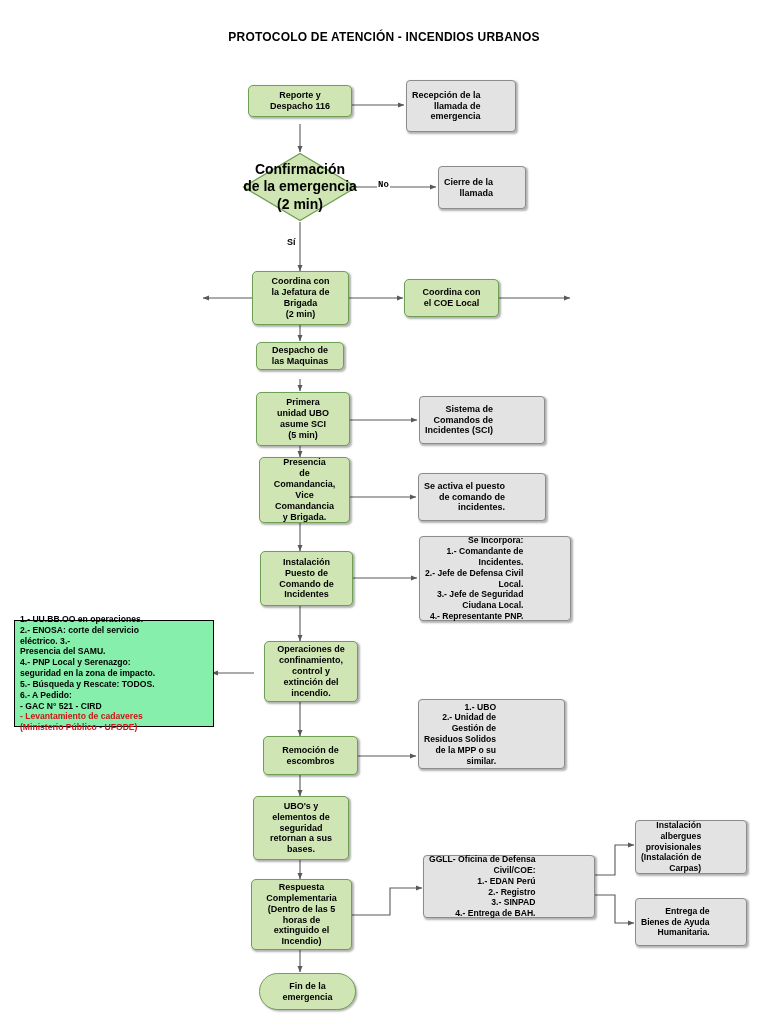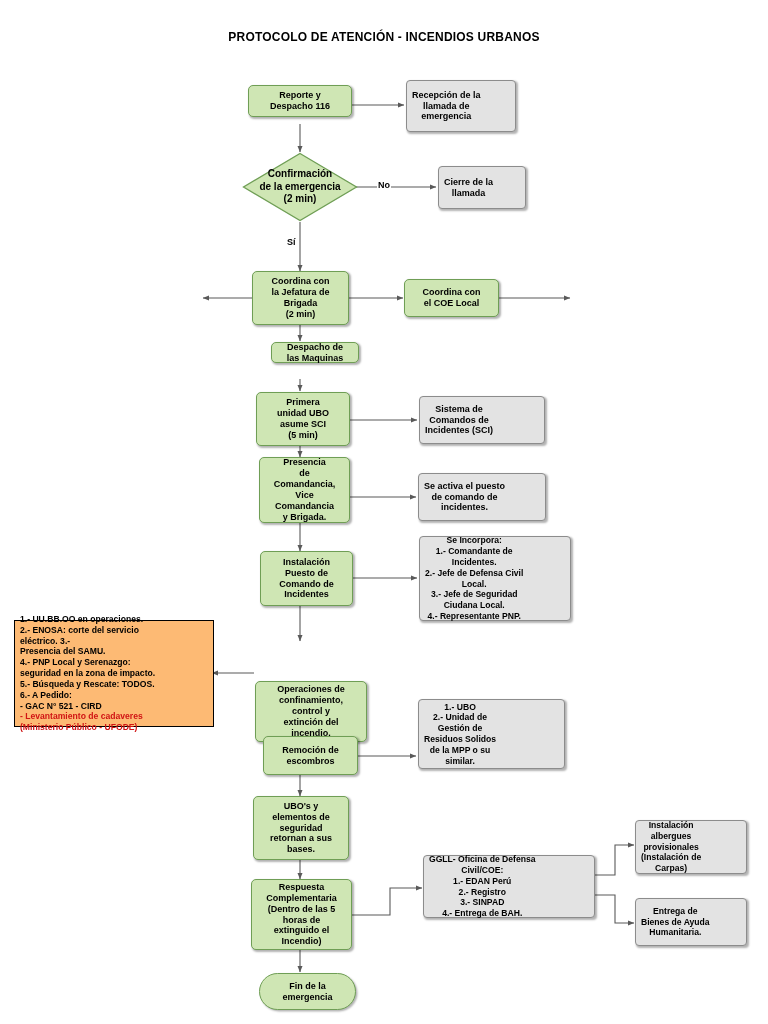--- a/index.html
+++ b/index.html
@@ -64,26 +64,26 @@
     border-radius: 5px;
     box-shadow: 1.5px 1.5px 2px rgba(0,0,0,0.30);
   }
 
   .note {
     background: #e3e3e3;
     border: 1.2px solid #8c8c8c;
     border-radius: 4px;
     box-shadow: 1.5px 1.5px 2px rgba(0,0,0,0.30);
     justify-content: flex-start;
-    text-align: center;
+    text-align: right;
     padding: 4px 5px;
   }
 
   .note-plain {
-    background: #fdba74;
+    background: #86efac;
     border: 1.4px solid #000000;
     border-radius: 0;
     box-shadow: none;
     justify-content: flex-start;
     text-align: left;
     padding: 3px 5px;
   }
 
   .terminator {
     background: #cfe6b4;
@@ -103,21 +103,21 @@
   }
   .decision .diamond-shape {
     position: absolute;
     left: 0; top: 0;
     width: 100%;
     height: 100%;
   }
   .decision .diamond-label {
     position: relative;
     z-index: 2;
-    font-size: 10px;
+    font-size: 14px;
     font-weight: bold;
     line-height: 1.25;
     text-align: center;
     white-space: pre-line;
   }
 
   .edge-label {
     position: absolute;
     font-size: 9px;
     font-weight: bold;
@@ -194,21 +194,21 @@
       <path d="M352,915 L390,915 L390,888 L422,888"></path>
 
       <path d="M595,875 L615,875 L615,845 L634,845"></path>
 
       <path d="M595,895 L615,895 L615,923 L634,923"></path>
 
       <path d="M300,950 L300,972"></path>
     </g>
   </svg>
 
-  <div class="edge-label" style="left:377px; top:181px;">No</div>
+  <div class="edge-label" style="left:377px; top:181px;font-family:Liberation Mono, monospace;">No</div>
   <div class="edge-label" style="left:286px; top:238px;">Sí</div>
 
   <div class="node process" style="left:248px; top:85px; width:104px; height:32px;">Reporte y
 Despacho 116</div>
 
   <div class="node note" style="left:406px; top:80px; width:110px; height:52px;">Recepción de la
 llamada de
 emergencia</div>
 
   <div class="decision" style="left:242px; top:152px; width:116px; height:70px;">
@@ -226,21 +226,21 @@
 
   <div class="node process" style="left:252px; top:271px; width:97px; height:54px;">Coordina con
 la Jefatura de
 Brigada
 (2 min)</div>
 
   <div class="node process" style="left:404px; top:279px; width:95px; height:38px;">Coordina con
 el COE Local</div>
 
 
-  <div class="node process" style="left:256px; top:342px; width:88px; height:21px;margin-left:15px;">Despacho de
+  <div class="node process" style="left:256px; top:342px; width:88px; height:28px;">Despacho de
 las Maquinas</div>
 
   <div class="node process" style="left:256px; top:392px; width:94px; height:54px;">Primera
 unidad UBO
 asume SCI
 (5 min)</div>
 
   <div class="node note" style="left:419px; top:396px; width:126px; height:48px;">Sistema de
 Comandos de
 Incidentes (SCI)</div>
@@ -263,21 +263,21 @@
 
   <div class="node note note-list" style="left:419px; top:536px; width:152px; height:85px;">Se Incorpora:
 1.- Comandante de
 Incidentes.
 2.- Jefe de Defensa Civil
 Local.
 3.- Jefe de Seguridad
 Ciudana Local.
 4.- Representante PNP.</div>
 
-  <div class="node process" style="left:255px; top:641px; width:112px; height:61px;margin-top:40px;">Operaciones de
+  <div class="node process" style="left:264px; top:641px; width:94px; height:61px;">Operaciones de
 confinamiento,
 control y
 extinción del
 incendio.</div>
 
   <div class="node note-plain" style="left:14px; top:620px; width:200px; height:107px; flex-direction:column; align-items:flex-start; justify-content:center;">
     <span class="note-list">1.- UU.BB.OO en operaciones.
 2.- ENOSA: corte del servicio
 eléctrico.                          3.-
 Presencia del SAMU.

